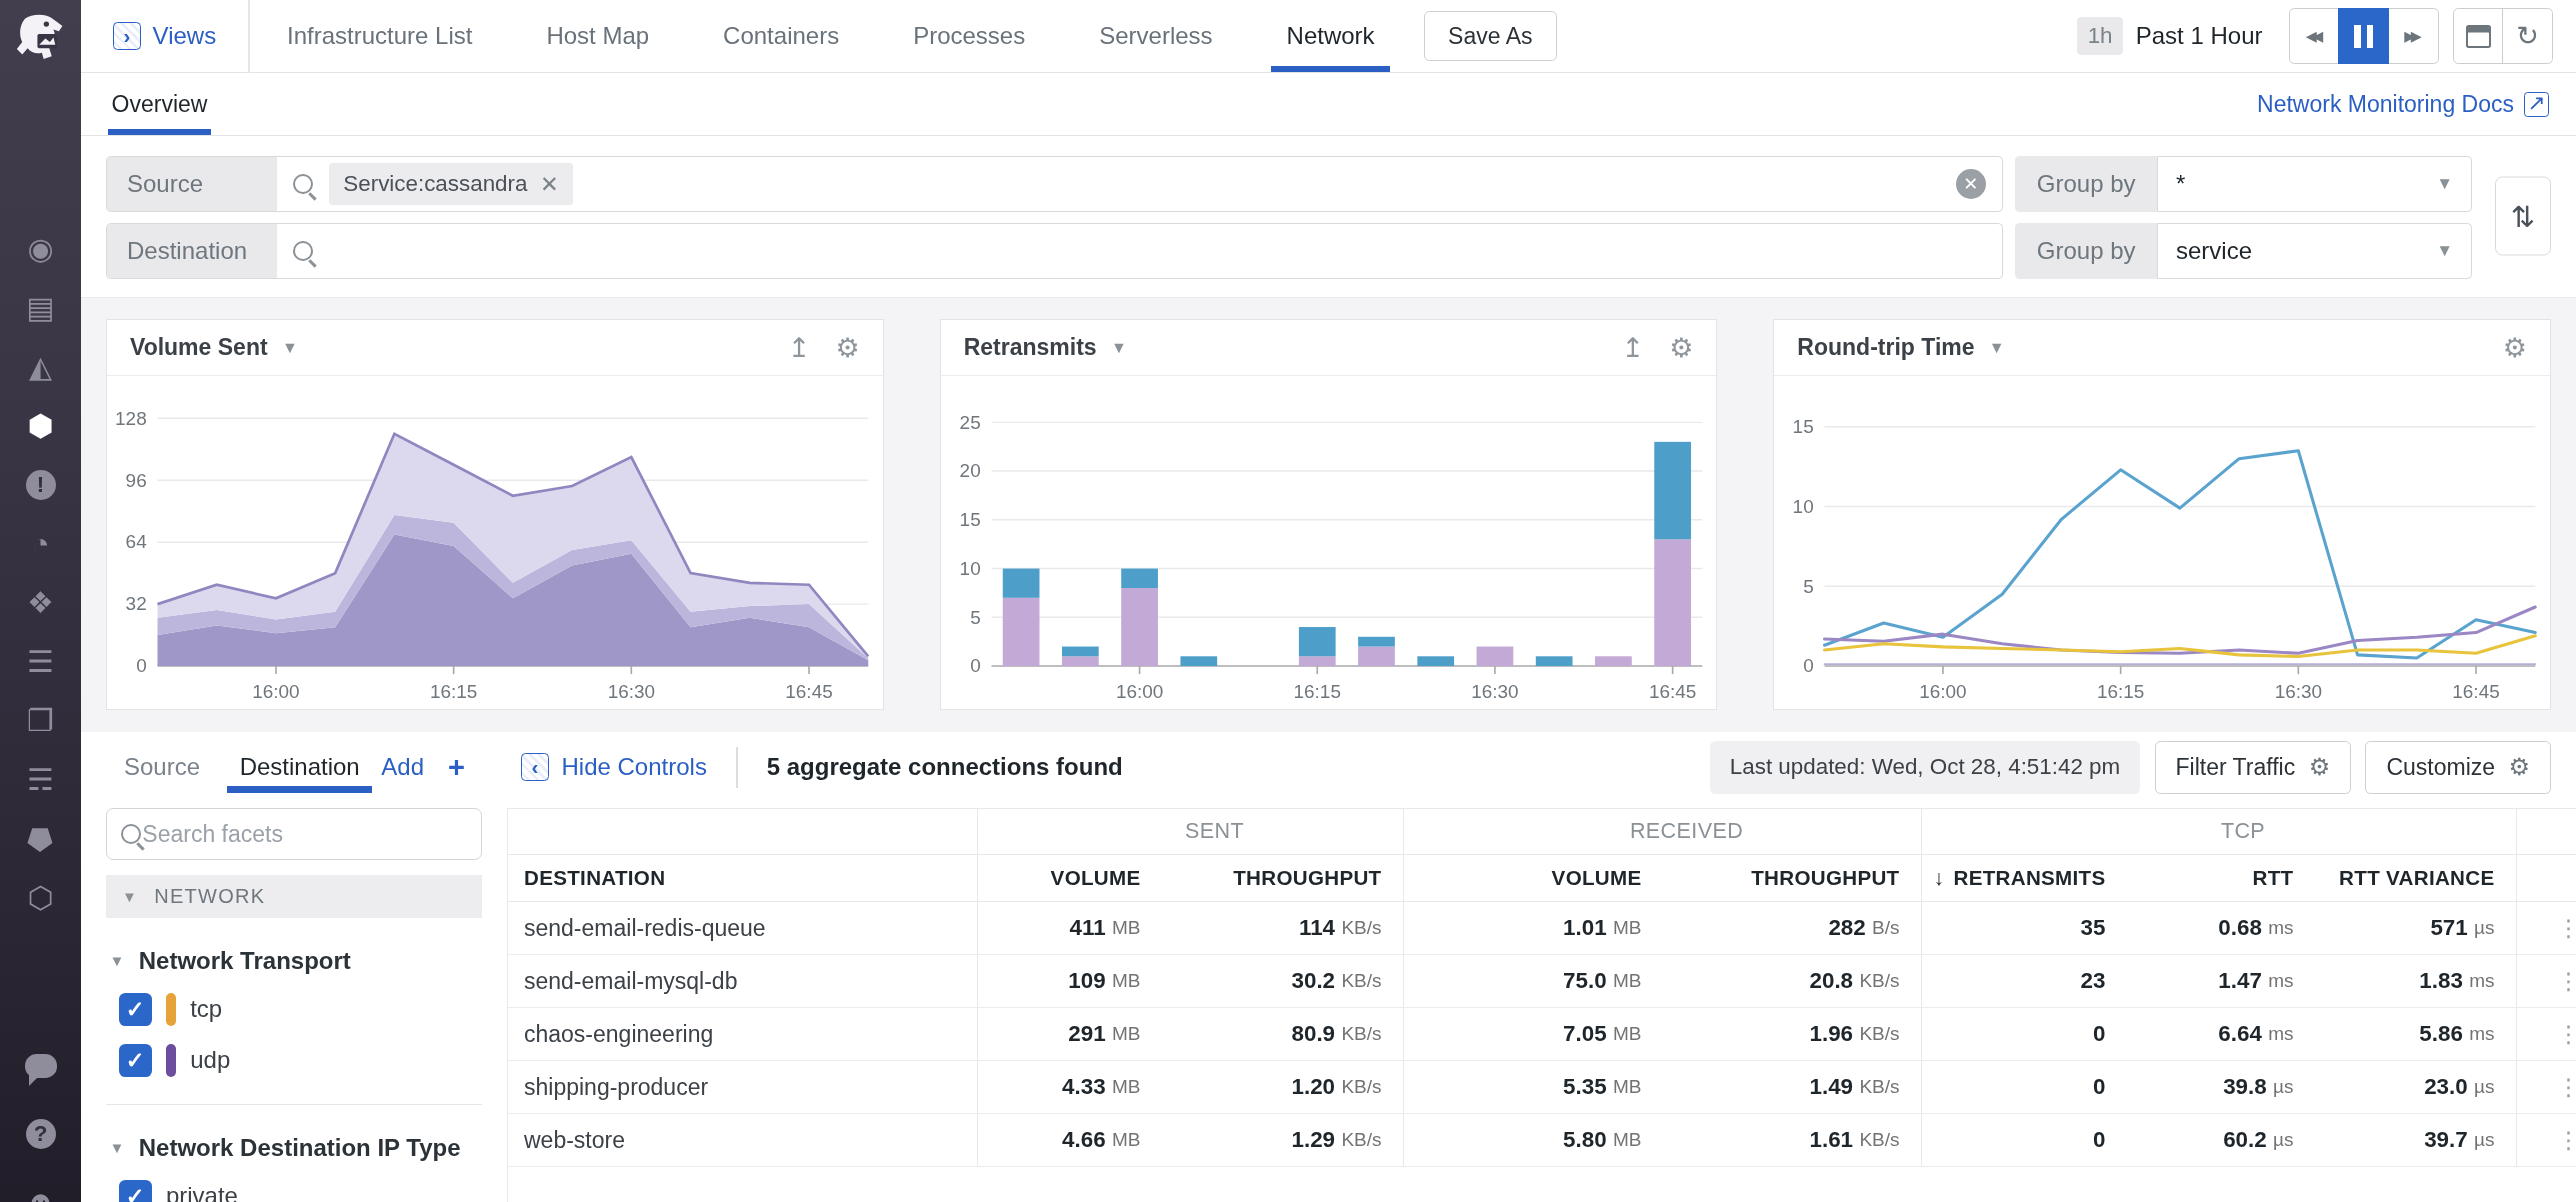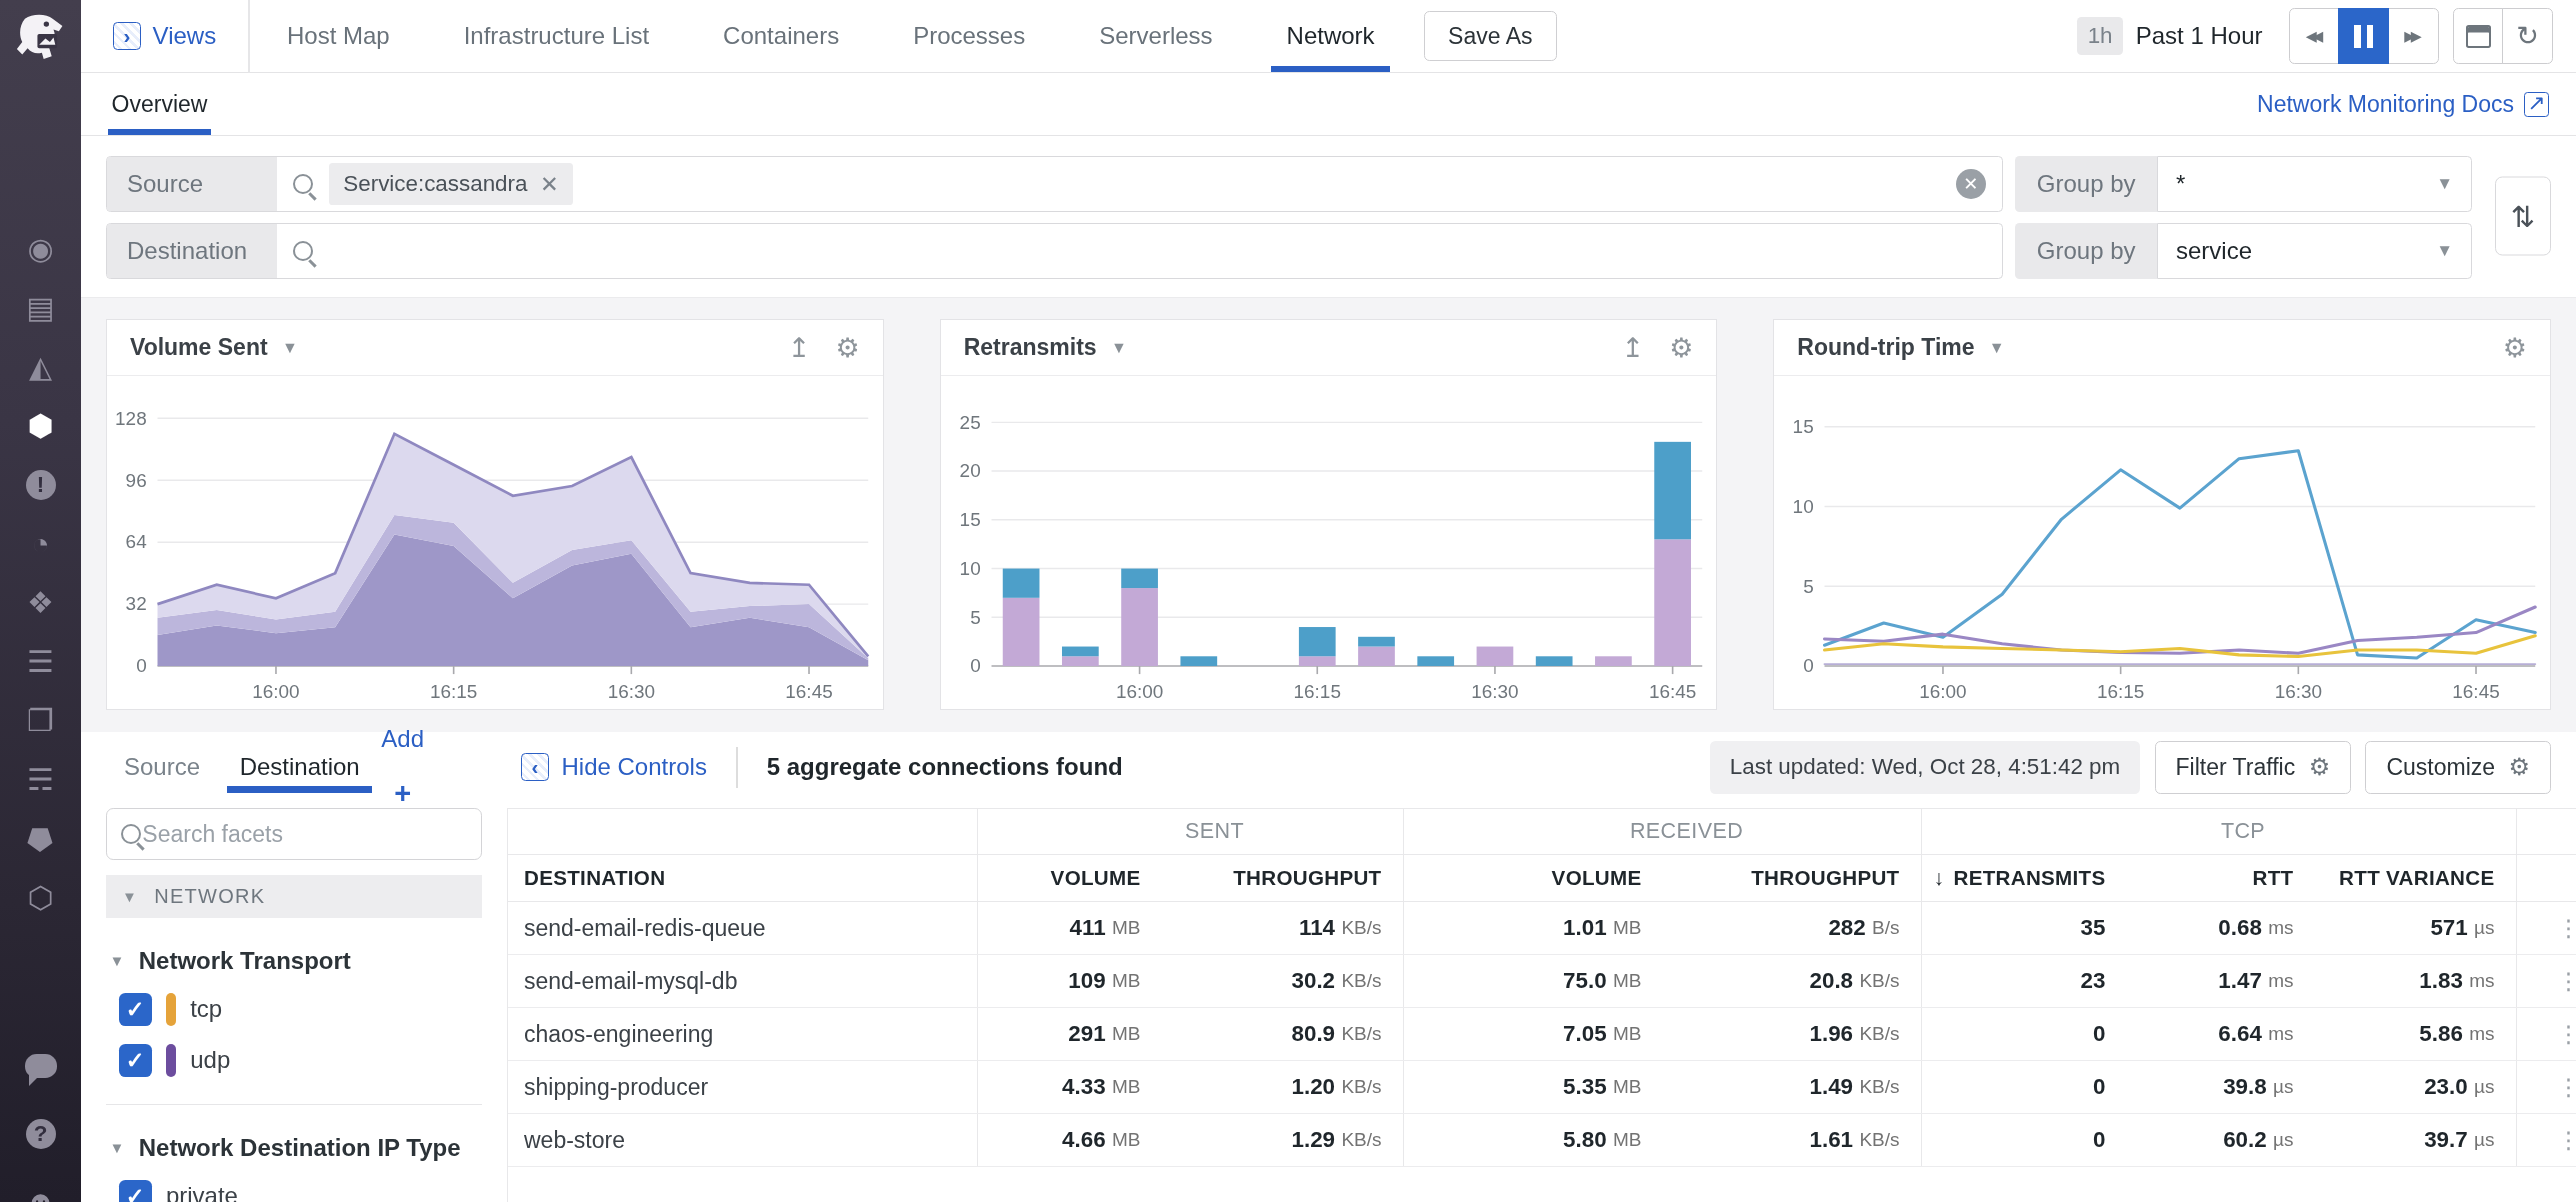--- a/index.html
+++ b/index.html
@@ -88,21 +88,21 @@
   .cicons { margin-left:auto; display:flex; gap:25px; color:#8e959b; font-size:27px; }
   .cicons span { cursor:pointer; }
   svg.chart { display:block; width:100%; height:333px; }
 
   
   .controls-row { display:flex; align-items:center; padding:9px 25px 7.2px; background:#fff; }
   .facet-tabs { display:flex; gap:3.6px; width:376px; flex-shrink:0; height:52px; align-items:center; }
   .ftab { font-size:24px; color:#7a838b; padding:0 18px; height:100%; display:flex; align-items:center; position:relative; cursor:pointer; }
   .ftab.active { color:#1f262b; }
   .ftab.active::after { content:""; position:absolute; left:5.4px; right:5.4px; bottom:0; height:7.2px; background:var(--accent); }
-  .add-link { color:var(--accent); font-size:24px; display:flex; align-items:center; gap:24px; cursor:pointer;flex-direction:column; }
+  .add-link { color:var(--accent); font-size:24px; display:flex; align-items:center; gap:24px; cursor:pointer; }
   .plus { font-weight:bold; font-size:29px; }
   .hide-controls { display:flex; align-items:center; gap:12.5px; color:var(--accent); font-size:24px; margin-left:39px; cursor:pointer; }
   .hc-icon { width:28px; height:28px; border:1.8px solid var(--accent); border-radius:4.5px; display:flex; align-items:center; justify-content:center;
              font-size:20.6px; font-weight:bold; background:repeating-linear-gradient(45deg,#fff 0 3.6px,#e8eefb 3.6px 6.3px); }
   .vdiv { width:1.8px; height:41px; background:#ddd; margin:0 29px; }
   .count { font-size:24px; font-weight:bold; color:#1f262b; }
   .cr-right { margin-left:auto; display:flex; gap:14.3px; align-items:center; }
   .updated-chip { background:#f0f0f2; border-radius:5.4px; padding:13.4px 20px; font-size:22.4px; color:#3b4147; }
   .wbtn { border:1.8px solid #cfcfd2; border-radius:5.4px; background:#fff; font-size:23px; color:#2c3338; padding:11.6px 20px;
           display:flex; gap:13.4px; align-items:center; cursor:pointer; }
@@ -208,22 +208,22 @@
 
   <div class="main">
 
     <header class="topnav">
       <div class="views-btn">
         <span class="views-ico">›</span>
         <span>Views</span>
       </div>
       <div class="nav-sep"></div>
       <nav class="tabs" id="top-tabs">
+          <div class="tab">Infrastructure List</div>
           <div class="tab">Host Map</div>
-          <div class="tab">Infrastructure List</div>
           <div class="tab">Containers</div>
           <div class="tab">Processes</div>
           <div class="tab">Serverless</div>
           <div class="tab active">Network</div>
         </nav>
       <button class="saveas">Save As</button>
       <div class="spacer"></div>
       <span class="badge-1h">1h</span>
       <span class="range-label">Past 1 Hour</span>
       <div class="btn-group">

